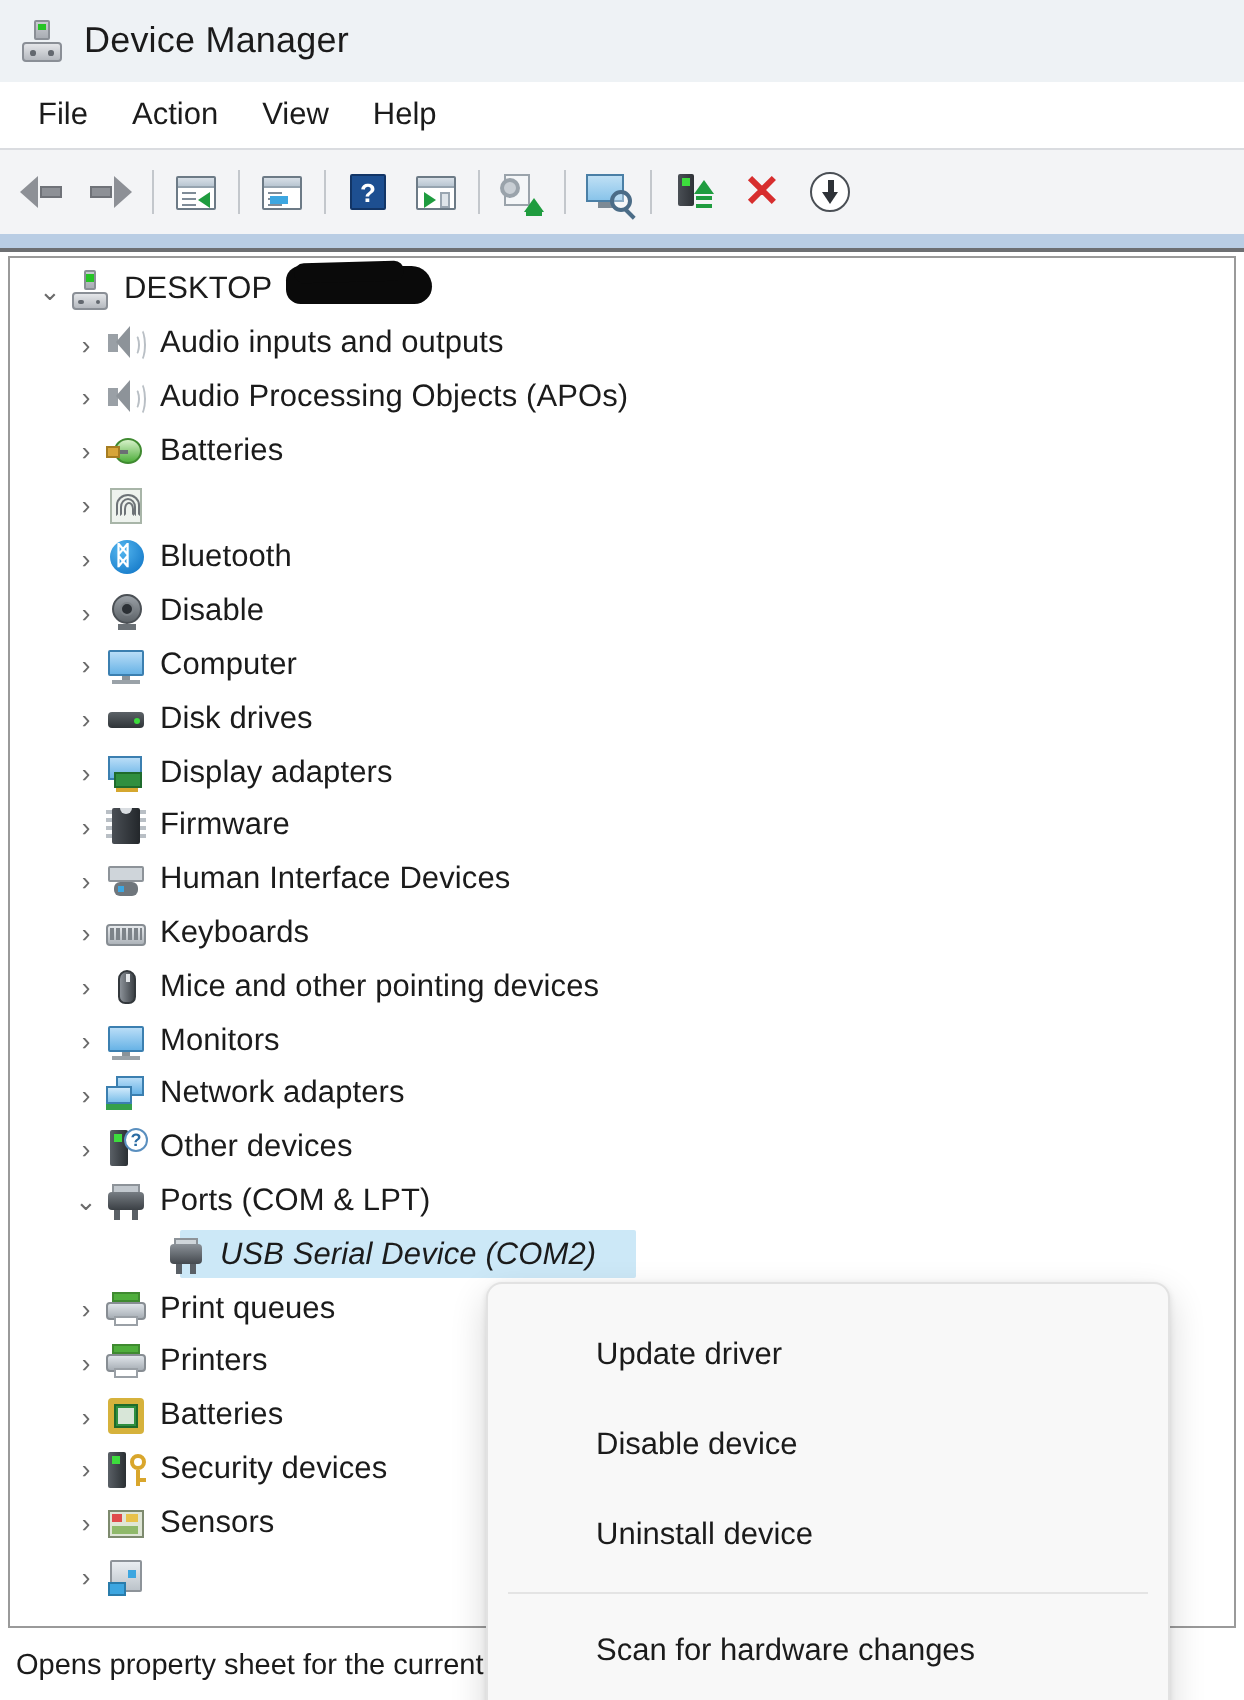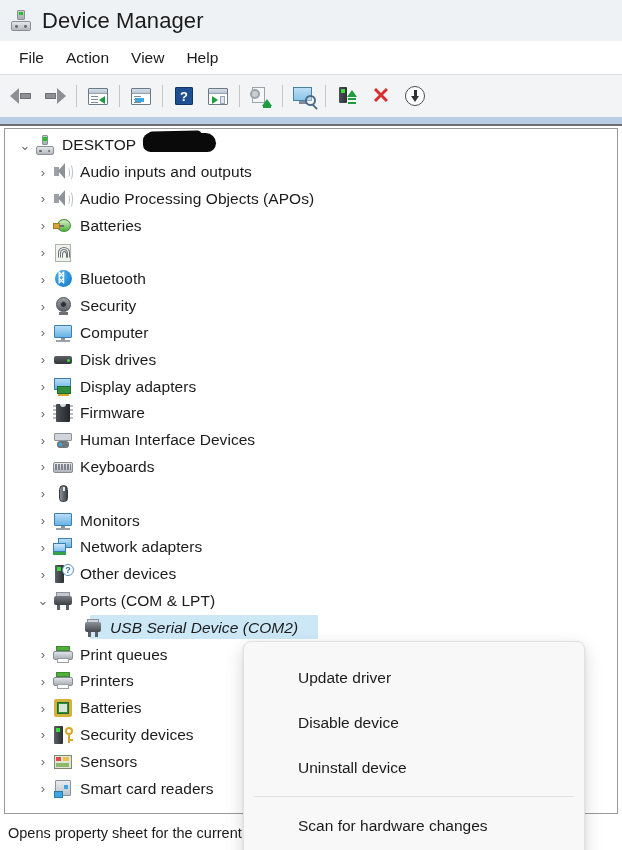--- a/index.html
+++ b/index.html
@@ -34,21 +34,21 @@
     box-sizing: border-box;
     padding-left: 10px;
   }
   .title-icon {
     width: 22px; height: 22px;
     position: relative;
     flex: 0 0 auto;
     margin-right: 10px;
   }
   .title-text {
-    font-size: 22px;
+    font-size: 18px;
     color: #1b1b1b;
     letter-spacing: 0.1px;
   }
 
   
   .dm-icon {
     position: relative;
     display: inline-block;
   }
   .dm-icon .dm-top {
@@ -1051,21 +1051,21 @@
         <span class="label">Bluetooth</span>
       </div>
 
       <div class="row lvl1">
         <span class="chev">›</span>
         <span class="ico i-cam">
           <span class="ring"></span>
             <span class="lens"></span>
             <span class="foot"></span>
         </span>
-        <span class="label">Security</span>
+        <span class="label">Disable</span>
       </div>
 
       <div class="row lvl1">
         <span class="chev">›</span>
         <span class="ico i-monitor">
           <span class="screen"></span>
             <span class="neck"></span>
             <span class="base"></span>
         </span>
         <span class="label">Computer</span>
@@ -1119,20 +1119,21 @@
         </span>
         <span class="label">Keyboards</span>
       </div>
 
       <div class="row lvl1">
         <span class="chev">›</span>
         <span class="ico i-mouse">
           <span class="body"></span>
             <span class="wheel"></span>
         </span>
+        <span class="label">Mice and other pointing devices</span>
       </div>
 
       <div class="row lvl1">
         <span class="chev">›</span>
         <span class="ico i-monitor">
           <span class="screen"></span>
             <span class="neck"></span>
             <span class="base"></span>
         </span>
         <span class="label">Monitors</span>
@@ -1233,21 +1234,20 @@
         <span class="label">Sensors</span>
       </div>
 
       <div class="row lvl1">
         <span class="chev">›</span>
         <span class="ico i-smart">
           <span class="frame"></span>
             <span class="dot"></span>
             <span class="card"></span>
         </span>
-        <span class="label">Smart card readers</span>
       </div>
 
     </div>
   </div>
 
   <div class="redact"></div>
 
   <div class="statusbar">
     <span class="txt">Opens property sheet for the current selection.</span>
   </div>

